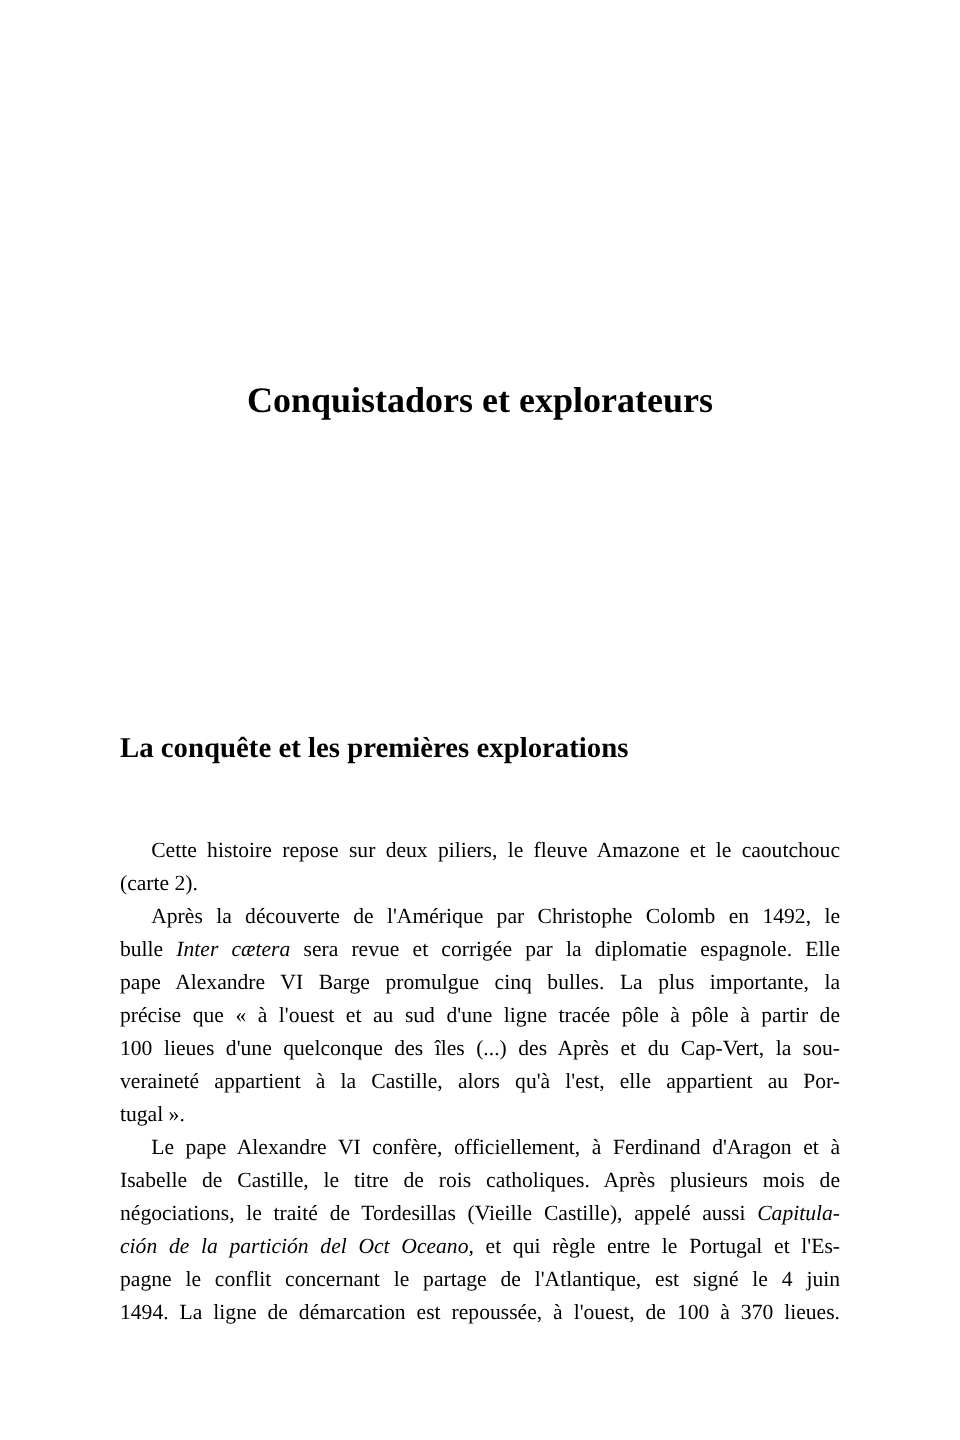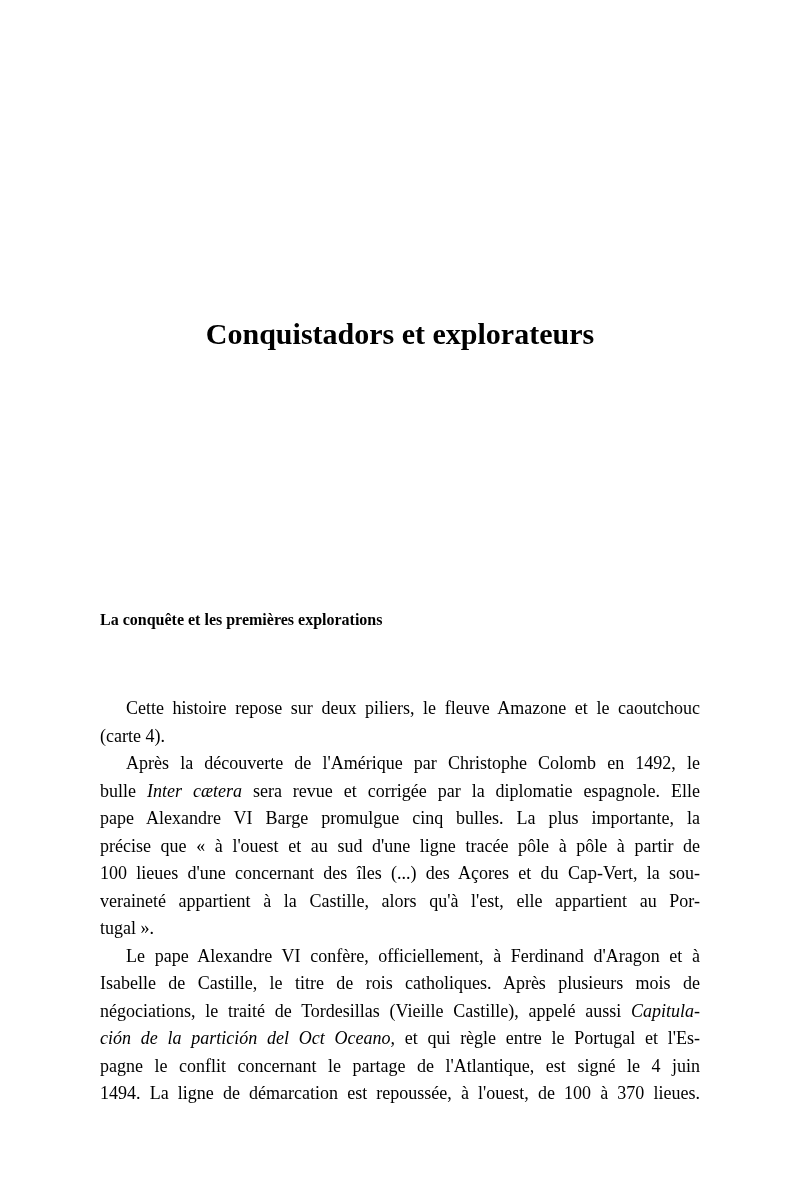--- a/index.html
+++ b/index.html
@@ -25,21 +25,21 @@
     font-size: 30px;
     line-height: 1;
     font-weight: bold;
     margin: 0;
   }
   .section-heading {
     position: absolute;
     top: 612px;
     left: 100px;
     width: 600px;
-    font-size: 16px;
+    font-size: 24px;
     line-height: 1;
     font-weight: bold;
     margin: 0;
     text-align: left;
   }
   .body-text {
     position: absolute;
     top: 695px;
     left: 100px;
     width: 600px;
@@ -62,26 +62,26 @@
   }
 </style>
 </head>
 <body>
 
 <div class="page">
   <h1 class="chapter-title">Conquistadors et explorateurs</h1>
   <h2 class="section-heading">La conquête et les premières explorations</h2>
   <div class="body-text">
       <div class="line indent j"><span>Cette histoire repose sur deux piliers, le fleuve Amazone et le caoutchouc</span></div>
-      <div class="line"><span>(carte 4).</span></div>
+      <div class="line"><span>(carte 2).</span></div>
       <div class="line indent j"><span>Après la découverte de l'Amérique par Christophe Colomb en 1492, le</span></div>
       <div class="line j"><span>bulle </span><span class="i">Inter cætera</span><span> sera revue et corrigée par la diplomatie espagnole. Elle</span></div>
       <div class="line j"><span>pape Alexandre VI Barge promulgue cinq bulles. La plus importante, la</span></div>
       <div class="line j"><span>précise que « à l'ouest et au sud d'une ligne tracée pôle à pôle à partir de</span></div>
-      <div class="line j"><span>100 lieues d'une concernant des îles (...) des Açores et du Cap-Vert, la sou-</span></div>
+      <div class="line j"><span>100 lieues d'une quelconque des îles (...) des Après et du Cap-Vert, la sou-</span></div>
       <div class="line j"><span>veraineté appartient à la Castille, alors qu'à l'est, elle appartient au Por-</span></div>
       <div class="line"><span>tugal ».</span></div>
       <div class="line indent j"><span>Le pape Alexandre VI confère, officiellement, à Ferdinand d'Aragon et à</span></div>
       <div class="line j"><span>Isabelle de Castille, le titre de rois catholiques. Après plusieurs mois de</span></div>
       <div class="line j"><span>négociations, le traité de Tordesillas (Vieille Castille), appelé aussi </span><span class="i">Capitula-</span></div>
       <div class="line j"><span class="i">ción de la partición del Oct Oceano,</span><span> et qui règle entre le Portugal et l'Es-</span></div>
       <div class="line j"><span>pagne le conflit concernant le partage de l'Atlantique, est signé le 4 juin</span></div>
       <div class="line j"><span>1494. La ligne de démarcation est repoussée, à l'ouest, de 100 à 370 lieues.</span></div>
     </div>
 </div>

